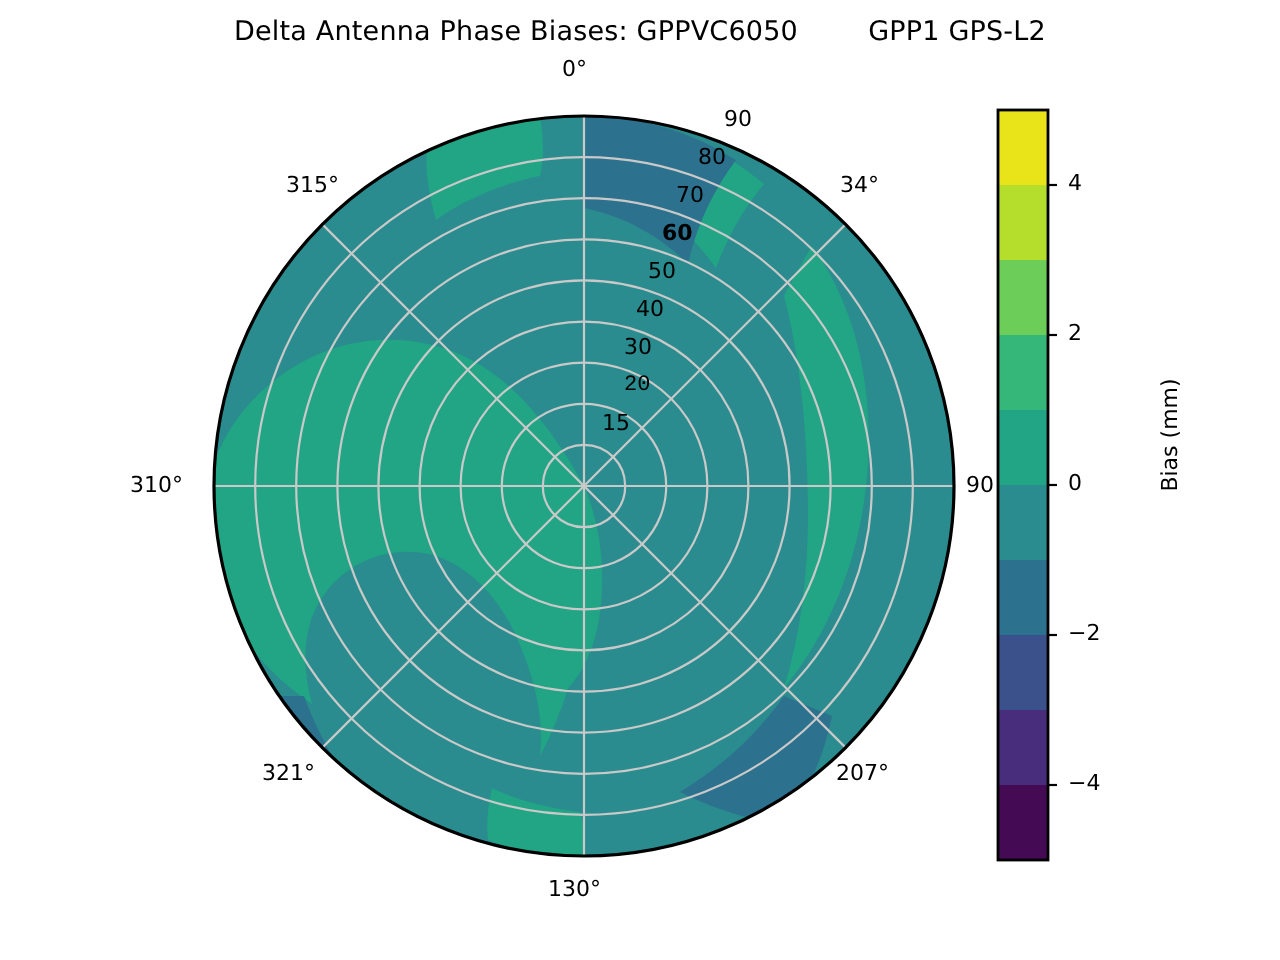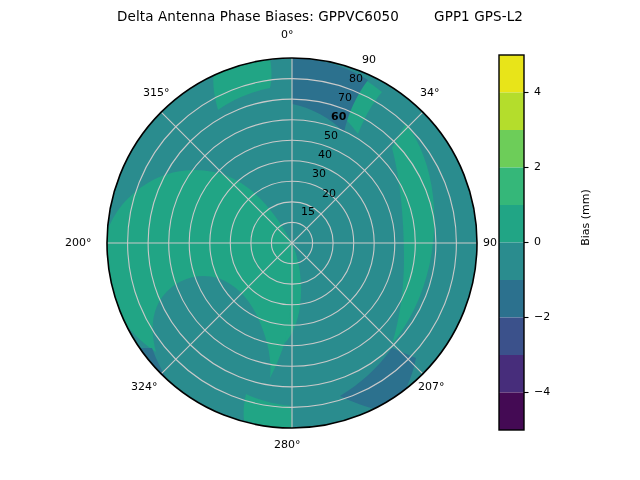--- a/index.html
+++ b/index.html
@@ -132,27 +132,27 @@
         <line x1="524" y1="317.5" x2="528.5" y2="317.5"></line>
         <line x1="524" y1="392.5" x2="528.5" y2="392.5"></line>
       </g>
     </g>
   </svg>
 
   <div class="tick-txt" style="left:281px;top:28px;">0°</div>
   <div class="tick-txt" style="left:420px;top:86px;">34°</div>
   <div class="tick-txt" style="left:483px;top:236px;">90</div>
   <div class="tick-txt" style="left:418px;top:380px;">207°</div>
-  <div class="tick-txt" style="left:274px;top:438px;">280°</div>
-  <div class="tick-txt" style="left:131px;top:380px;">324°</div>
-  <div class="tick-txt" style="left:65px;top:236px;">200°</div>
+  <div class="tick-txt" style="left:274px;top:438px;">130°</div>
+  <div class="tick-txt" style="left:131px;top:380px;">321°</div>
+  <div class="tick-txt" style="left:65px;top:236px;">310°</div>
   <div class="tick-txt" style="left:131px;top:86px;margin-left:12px;">315°</div>
 
   <div class="tick-txt" style="left:301px;top:205px;">15</div>
-  <div class="tick-txt" style="left:322px;top:187px;">20</div>
+  <div class="tick-txt" style="left:312px;top:187px;font-family:Liberation Mono, monospace;">20</div>
   <div class="tick-txt" style="left:312px;top:167px;">30</div>
   <div class="tick-txt" style="left:318px;top:148px;text-align:right;">40</div>
   <div class="tick-txt" style="left:324px;top:129px;">50</div>
   <div class="tick-txt" style="left:331px;top:110px;font-weight:bold;">60</div>
   <div class="tick-txt" style="left:338px;top:91px;">70</div>
   <div class="tick-txt" style="left:349px;top:72px;">80</div>
   <div class="tick-txt" style="left:362px;top:53px;">90</div>
 
   <div class="tick-txt" style="left:534px;top:85px;">4</div>
   <div class="tick-txt" style="left:534px;top:160px;">2</div>

